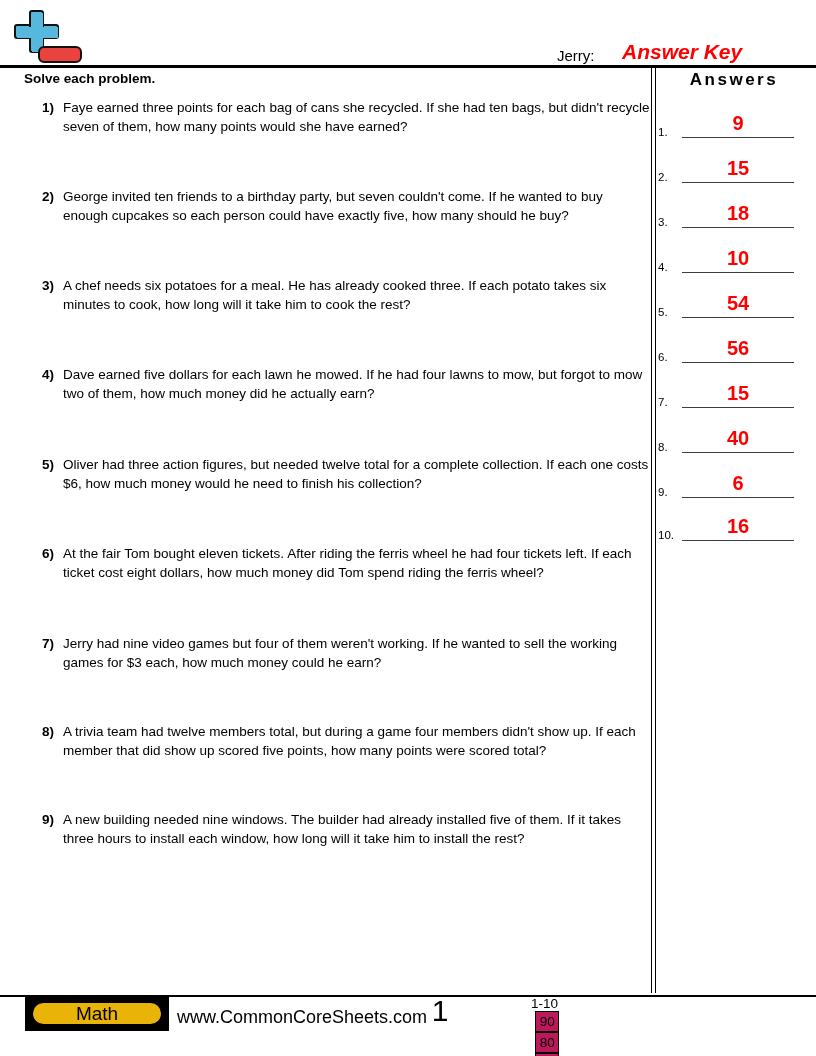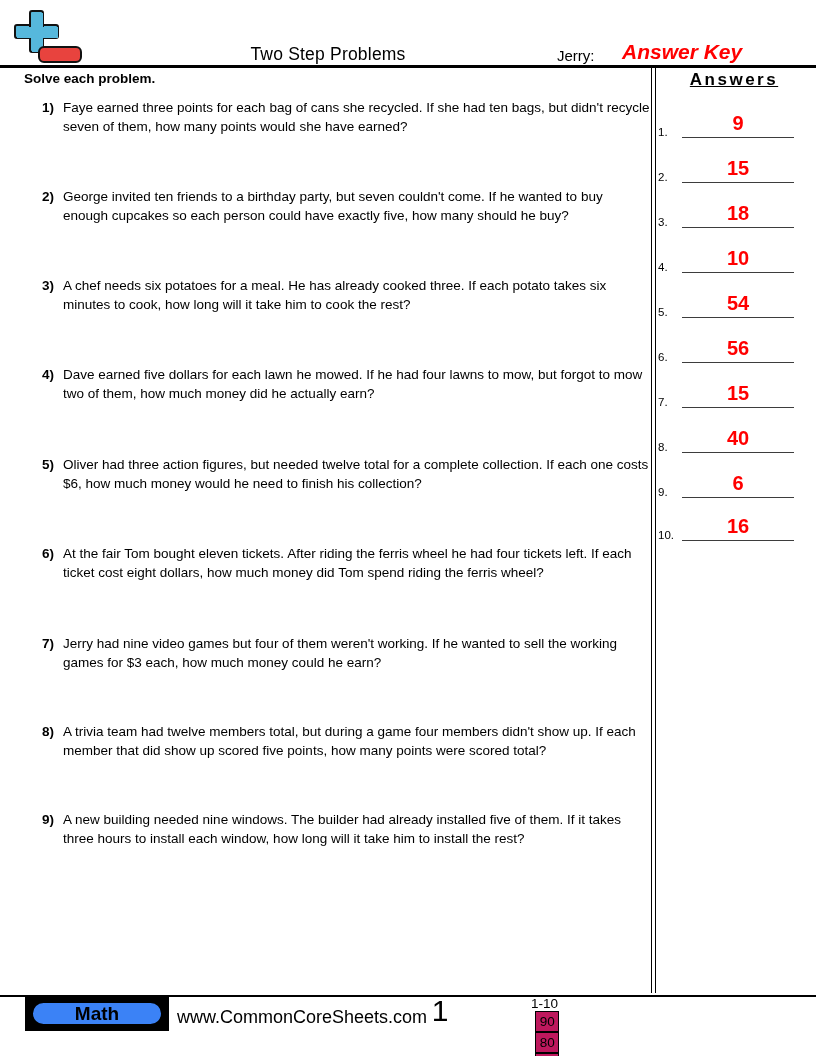--- a/index.html
+++ b/index.html
@@ -26,54 +26,53 @@
   
   .problem{position:absolute;left:28px;width:622px;display:flex;
            font-size:13.5px;line-height:19.2px;}
   .pnum{width:26px;text-align:right;font-weight:bold;flex-shrink:0;padding-right:9px;}
   .ptext{flex:1;max-width:588px;}
 
   
   .divider{position:absolute;left:651px;top:68px;width:3px;height:925px;
            border-left:1.7px solid #000;border-right:1.7px solid #000;}
   .answers-title{position:absolute;left:658px;top:70px;width:152px;text-align:center;
-                 font-size:17px;font-weight:bold;letter-spacing:2.5px;text-decoration:underline;}
+                 font-size:17px;font-weight:bold;letter-spacing:2.5px;}
   .answer-row{position:absolute;left:654px;width:158px;height:28px;}
   .answer-row .alabel{position:absolute;left:4px;bottom:0px;font-size:11.5px;}
   .answer-row .aline{position:absolute;left:28px;width:112px;bottom:0px;
                      border-bottom:1.6px solid #3d3d3d;text-align:center;
                      color:#ff0000;font-weight:bold;font-size:20px;padding-bottom:2px;}
 
   
   .footer-rule{position:absolute;left:0;top:995px;width:816px;height:1.6px;background:#000;}
   .math-badge{position:absolute;left:25px;top:996px;width:144px;height:35px;background:#000;}
-  .math-pill{position:absolute;left:6px;top:5px;right:6px;bottom:5px;background:#3b82f6;
+  .math-pill{position:absolute;left:6px;top:5px;right:6px;bottom:5px;background:#eab308;
              border:2.5px solid #000;border-radius:14px;display:flex;align-items:center;
-             justify-content:center;font-size:19px;font-weight:bold;}
+             justify-content:center;font-size:19px;font-weight:normal;}
   .website{position:absolute;left:177px;top:1007px;font-size:18px;}
   .page-number{position:absolute;left:400px;top:994px;width:80px;text-align:center;font-size:30px;}
   .score-table{position:absolute;left:531px;top:996px;display:flex;align-items:center;flex-direction:column;}
   .score-range{font-size:13.5px;margin-right:7px;}
   .score-cell{width:22.5px;height:19px;border:1.6px solid #000;margin-left:-1.6px;
               display:flex;align-items:center;justify-content:center;font-size:13.5px;background:#be185d;}
   .score-cell.shaded{background:#ccd9f0;}
 </style>
 </head>
 <body>
 
 <div class="page">
 
   <div class="logo">
     <div class="bar hbar"></div>
     <div class="bar vbar"></div>
     <div class="patch pv"></div>
     <div class="patch ph"></div>
     <div class="minus"></div>
   </div>
-  <div class="title">Two Step Problems</div>
   <div class="name-label">Jerry:</div>
   <div class="name-value">Answer Key</div>
   <div class="header-rule"></div>
   <div class="instructions">Solve each problem.</div>
 
   <div class="problem" style="top:98px">
     <span class="pnum">1)</span>
     <span class="ptext">Faye earned three points for each bag of cans she recycled. If she had ten bags, but didn't recycle seven of them, how many points would she have earned?</span>
   </div>
   <div class="problem" style="top:187px">

